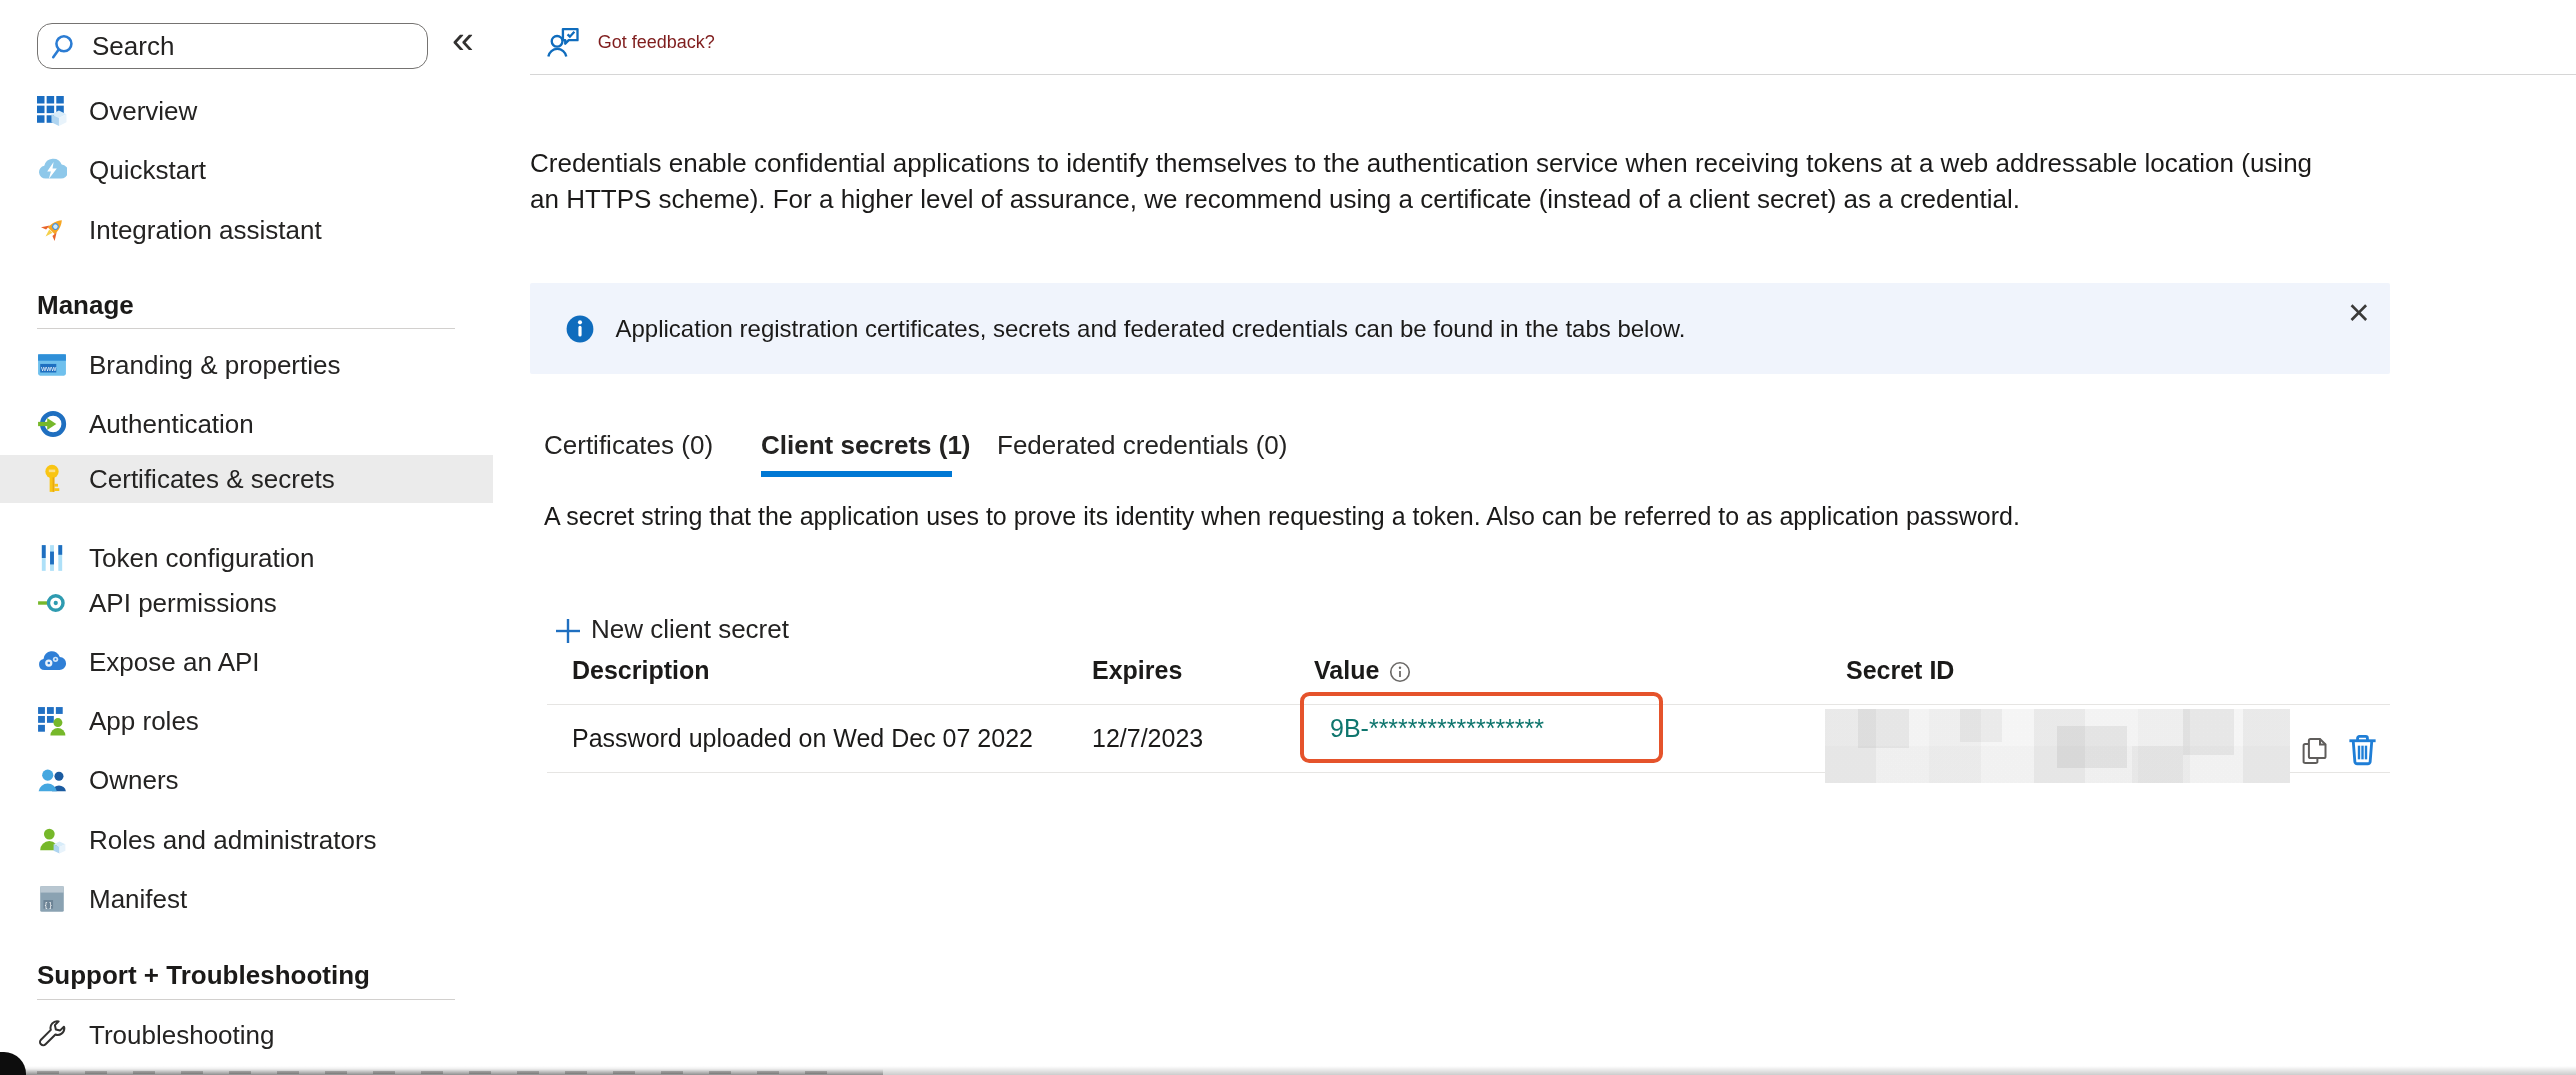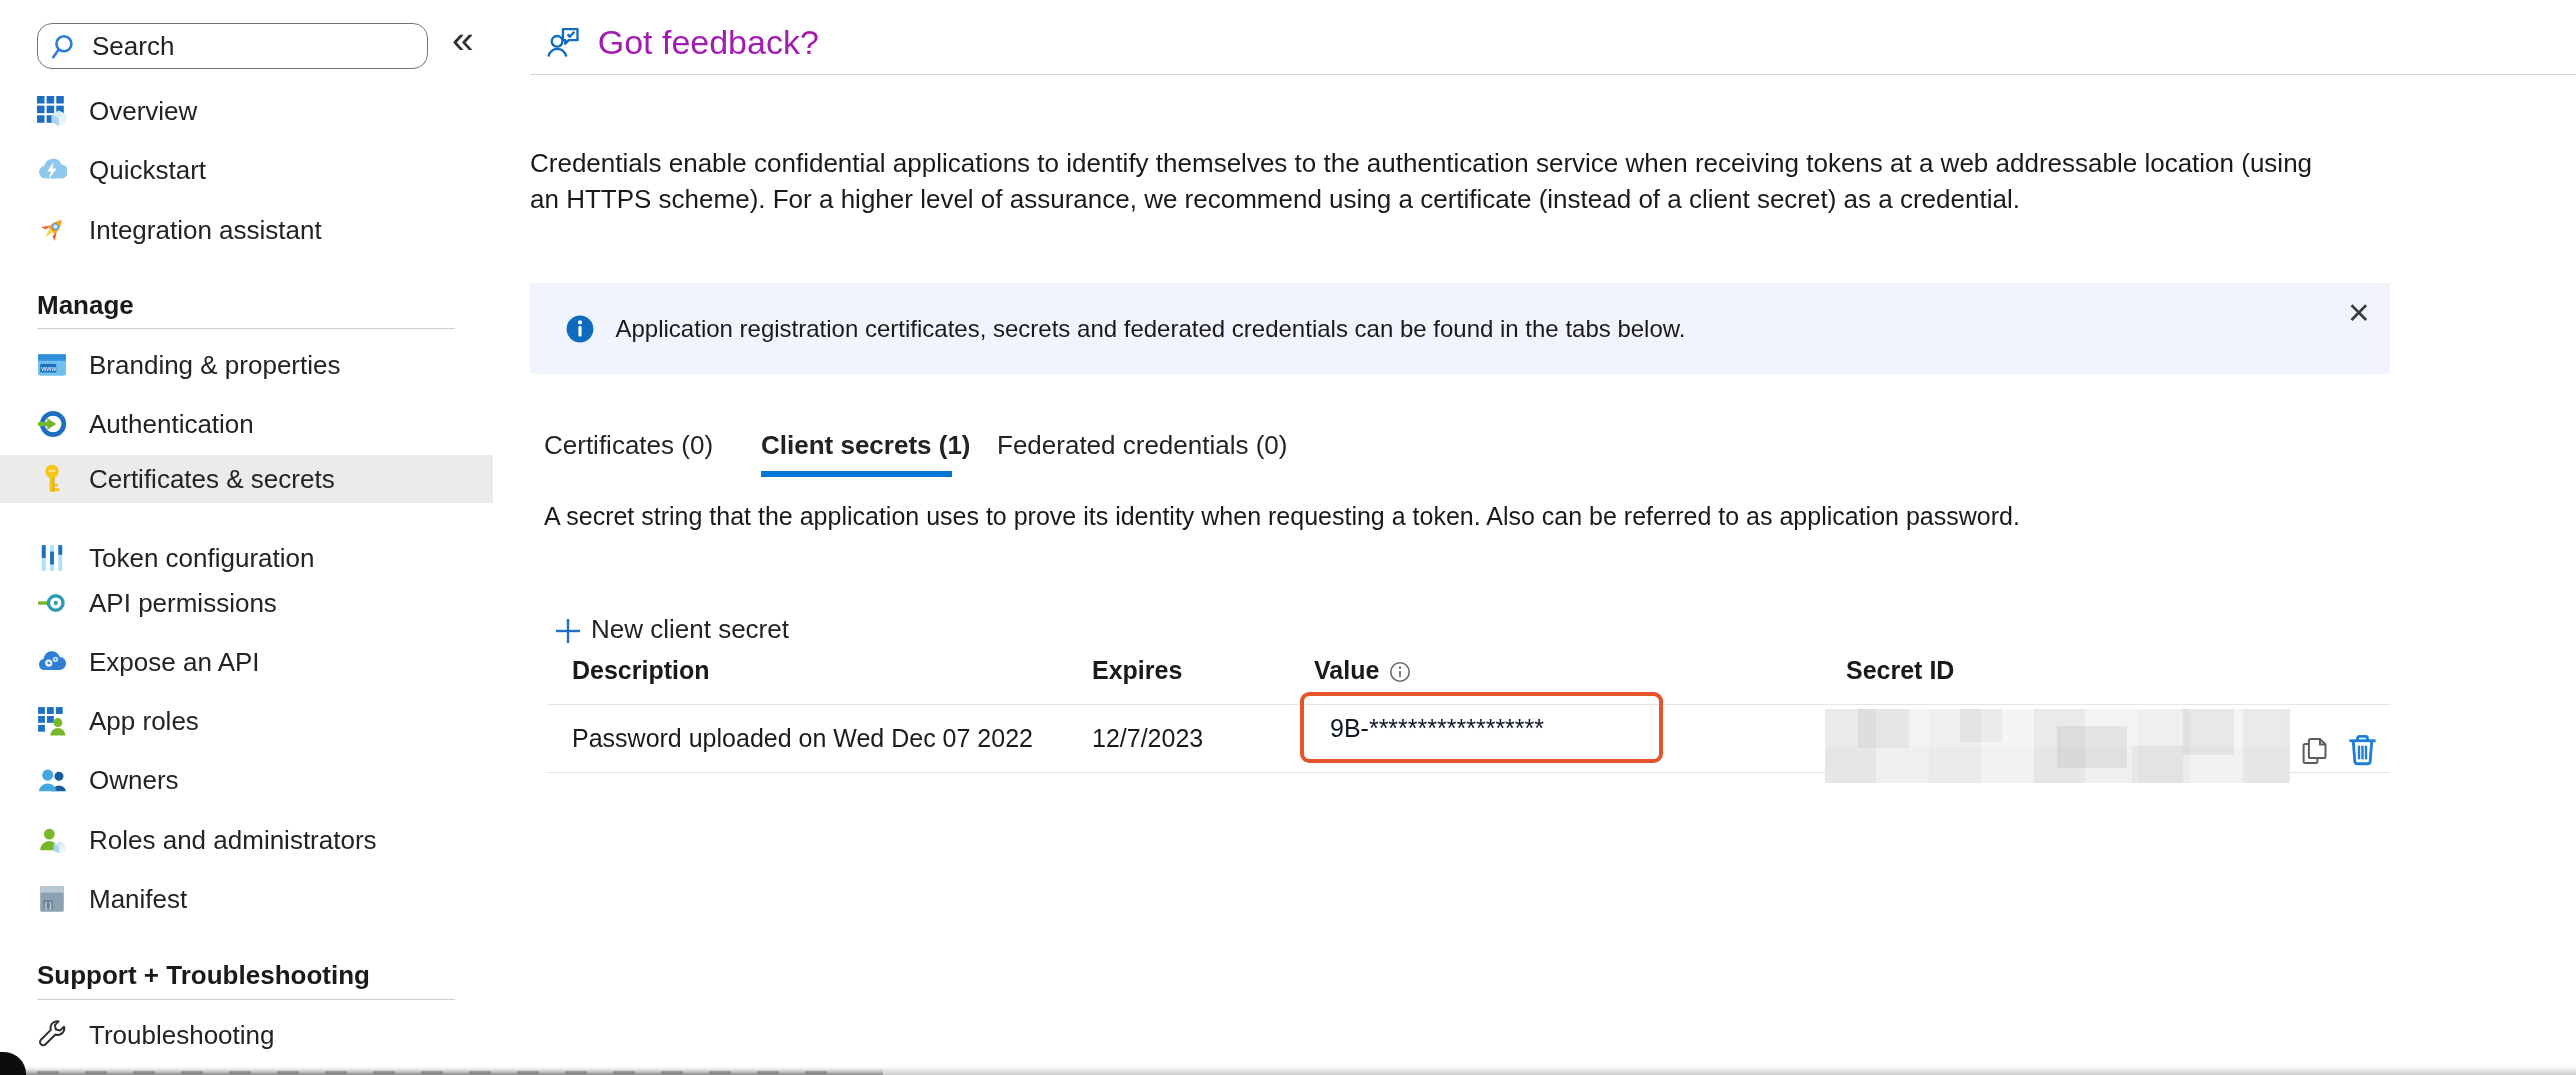--- a/index.html
+++ b/index.html
@@ -18,37 +18,37 @@
   .collapse-btn{position:absolute;left:452px;top:16.7px;font-size:39px;color:#323130;cursor:pointer;line-height:46px;}
   .nav-item{
     position:absolute;left:0;width:493px;height:60px;display:flex;align-items:center;
     padding-left:37px;box-sizing:border-box;font-size:26px;color:#242322;cursor:pointer;
   }
   .nav-item .ic{width:30px;height:30px;flex:none;margin-right:22px;display:flex;align-items:center;justify-content:center;}
   .nav-item.selected{background:#ebebeb;height:48px;}
   .nav-header{position:absolute;left:37px;font-size:26px;font-weight:bold;color:#1b1a19;}
   .nav-divider{position:absolute;left:37px;width:418px;height:0.9px;background:#d2d0ce;}
   
-  .feedback{position:absolute;left:546px;top:22px;height:41px;display:flex;align-items:center;gap:16.7px;font-size:34px;color:#a21caf;cursor:pointer;}
+  .feedback{position:absolute;left:546px;top:22px;height:41px;display:flex;align-items:center;gap:16.7px;font-size:18px;color:#7f1d1d;cursor:pointer;}
   .top-divider{position:absolute;left:530px;top:74px;width:2046px;height:0.9px;background:#d6d6d6;}
   .intro{position:absolute;left:530px;top:145px;width:1786px;font-size:26px;line-height:36px;color:#1b1a19;}
   .banner{position:absolute;left:530px;top:283px;width:1860px;height:91px;background:#f0f4fc;border-radius:1.9px;display:flex;align-items:center;}
   .banner .info{margin-left:35px;flex:none;display:flex;}
   .banner .txt{margin-left:20.5px;font-size:24px;color:#1b1a19;}
   .banner .close{position:absolute;right:20.5px;top:11px;font-size:37px;font-weight:300;color:#3b3a39;cursor:pointer;line-height:37px;}
   .tab{position:absolute;top:430px;font-size:26px;color:#242322;cursor:pointer;white-space:nowrap;}
   .tab.active{font-weight:bold;}
   .tab-underline{position:absolute;left:761px;top:471px;width:191px;height:5.6px;background:#0078d4;}
   .desc2{position:absolute;left:544px;top:502px;font-size:25px;color:#1b1a19;}
   .new-secret{position:absolute;left:554px;top:600px;height:45px;display:flex;align-items:flex-end;gap:9px;font-size:26px;color:#242322;cursor:pointer;}
   .th{position:absolute;top:656px;font-size:25px;font-weight:bold;color:#1b1a19;display:flex;align-items:center;gap:9.3px;}
   .tdiv{position:absolute;left:547px;width:1843px;height:0.9px;background:#e6e5e3;}
   .td{position:absolute;top:704px;height:68px;line-height:68px;font-size:25px;color:#1b1a19;white-space:nowrap;}
   .value-box{position:absolute;left:1300px;top:692px;width:363px;height:71px;border:4.6px solid #e5532b;border-radius:9.3px;box-sizing:border-box;background:transparent;}
-  .value-text{position:absolute;left:1330px;top:698px;height:61px;line-height:61px;font-size:25px;color:#0f172a;white-space:nowrap;}
+  .value-text{position:absolute;left:1330px;top:698px;height:61px;line-height:61px;font-size:25px;color:#0f766e;white-space:nowrap;}
   .mosaic{
     position:absolute;left:1825px;top:709px;width:465px;height:74px;background:#fafafa;
     background-image:
       repeating-linear-gradient(90deg, rgba(0,0,0,0.055) 0 51px, rgba(0,0,0,0.015) 51px 104px, rgba(0,0,0,0.035) 104px 156px, rgba(0,0,0,0.008) 156px 209px),
       repeating-linear-gradient(0deg, rgba(0,0,0,0.028) 0 37px, rgba(0,0,0,0.012) 37px 74px);
   }
   .mosaic .blk{position:absolute;background:rgba(0,0,0,0.05);}
   .row-icon{position:absolute;cursor:pointer;}
   .bottom-shadow{position:absolute;left:0;bottom:0;width:2576px;height:9.3px;background:linear-gradient(to bottom, rgba(0,0,0,0), rgba(0,0,0,0.20));}
   .bottom-shadow-left{position:absolute;left:0;bottom:0;width:883px;height:6.5px;background:linear-gradient(to bottom, rgba(0,0,0,0), rgba(0,0,0,0.30));}

